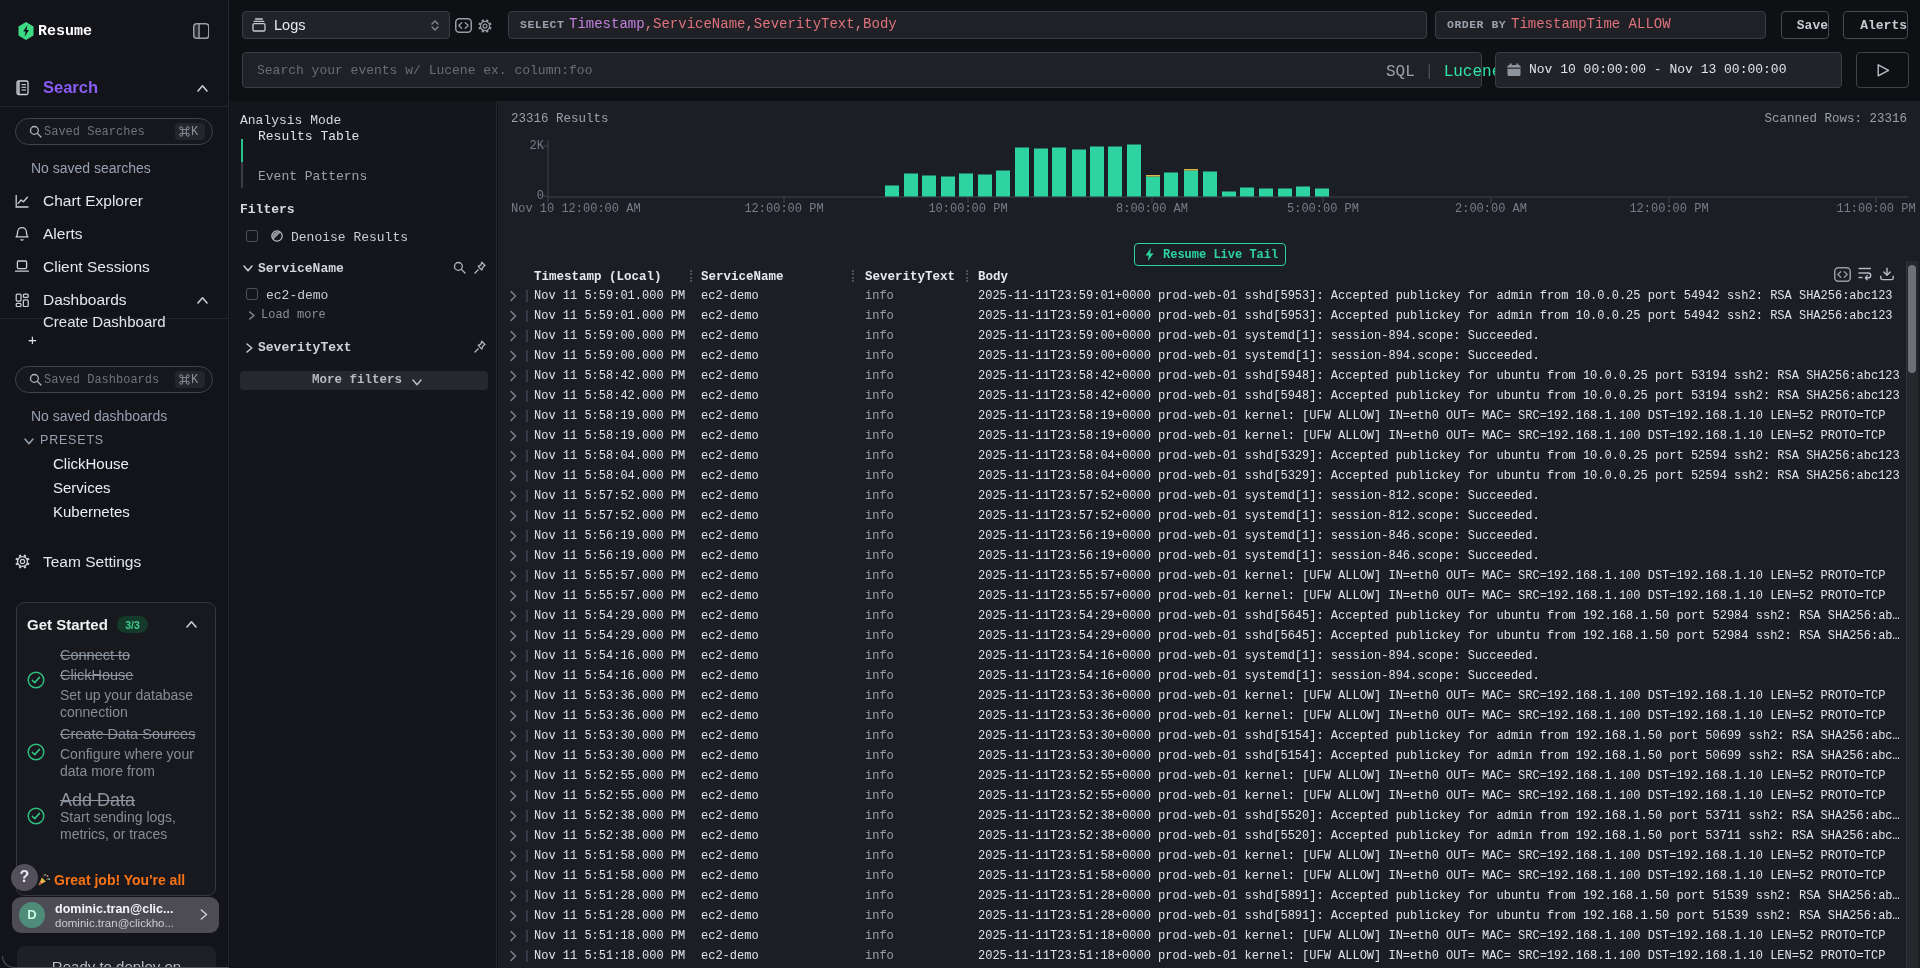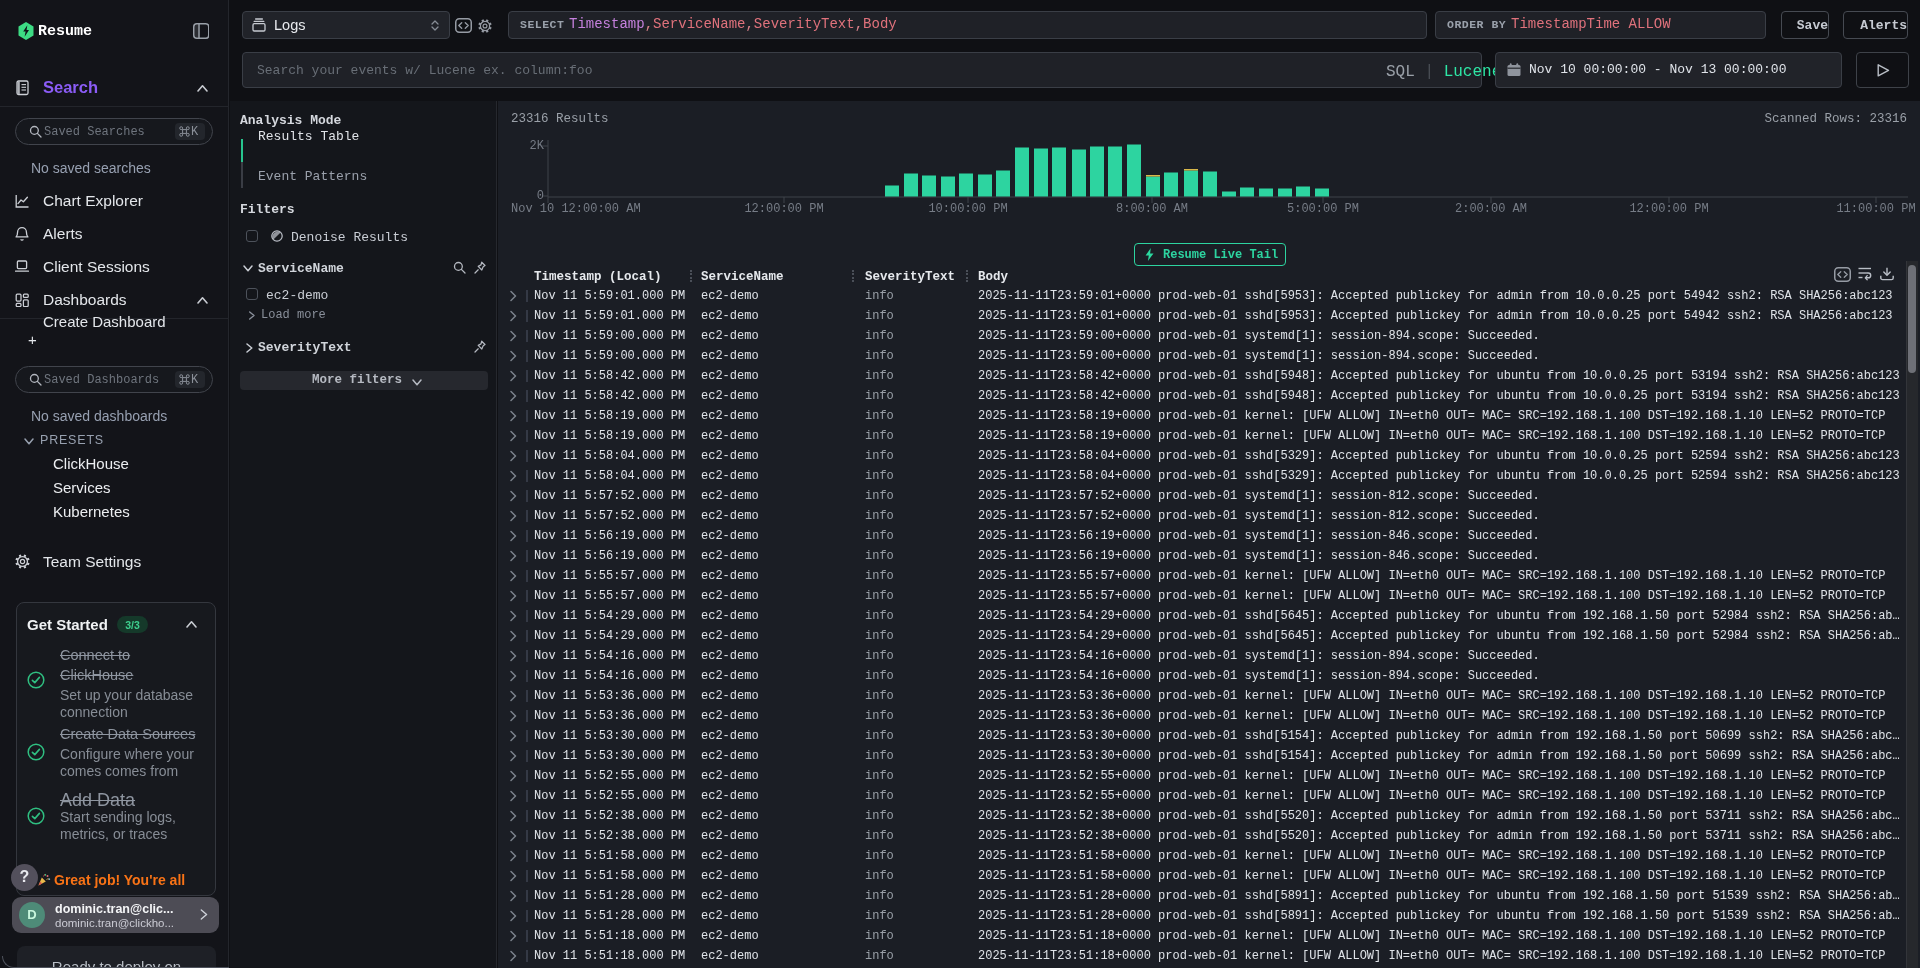--- a/index.html
+++ b/index.html
@@ -192,21 +192,21 @@
       <div class="abs sans" style="left:60px;top:647px;text-decoration:line-through;color:#8e95a0;font-size:14.5px">Connect to</div>
       <div class="abs sans" style="left:60px;top:667px;text-decoration:line-through;color:#8e95a0;font-size:14.5px">ClickHouse</div>
       <div class="abs sans" style="left:60px;top:687px;color:#878d96;font-size:14px">Set up your database</div>
       <div class="abs sans" style="left:60px;top:704px;color:#878d96;font-size:14px">connection</div>
       <svg class="abs" style="left:27px;top:743px" width="18" height="18" viewBox="0 0 18 18" fill="none">
         <circle cx="9" cy="9" r="7.8" stroke="#2fbf81" stroke-width="1.5"></circle>
         <polyline points="5.4,9.3 7.8,11.6 12.4,6.4" stroke="#2fbf81" stroke-width="1.6" stroke-linejoin="round" stroke-linecap="round"></polyline>
       </svg>
       <div class="abs sans" style="left:60px;top:726px;text-decoration:line-through;color:#8e95a0;font-size:14.5px">Create Data Sources</div>
       <div class="abs sans" style="left:60px;top:746px;color:#878d96;font-size:14px">Configure where your</div>
-      <div class="abs sans" style="left:60px;top:763px;color:#878d96;font-size:14px">comes comes from</div>
+      <div class="abs sans" style="left:60px;top:763px;color:#878d96;font-size:14px">data more from</div>
       <svg class="abs" style="left:27px;top:807px" width="18" height="18" viewBox="0 0 18 18" fill="none">
         <circle cx="9" cy="9" r="7.8" stroke="#2fbf81" stroke-width="1.5"></circle>
         <polyline points="5.4,9.3 7.8,11.6 12.4,6.4" stroke="#2fbf81" stroke-width="1.6" stroke-linejoin="round" stroke-linecap="round"></polyline>
       </svg>
       <div class="abs sans" style="left:60px;top:790px;text-decoration:line-through;color:#8e95a0;font-size:18px">Add Data</div>
       <div class="abs sans" style="left:60px;top:809px;color:#878d96;font-size:14px">Start sending logs,</div>
       <div class="abs sans" style="left:60px;top:826px;color:#878d96;font-size:14px">metrics, or traces</div>
       <svg class="abs" style="left:37px;top:873px" width="14" height="14" viewBox="0 0 14 14" fill="none">
         <polygon points="1.5,12.5 4.8,4.6 8.8,8.6" fill="#e8b94a"></polygon>
         <polygon points="1.5,12.5 3.2,8.4 5.2,10.4" fill="#d4574e"></polygon>
@@ -224,21 +224,21 @@
       <div class="abs sans" style="left:55px;top:917px;font-size:11.5px;color:#cbcbd4">dominic.tran@clickho...</div>
       <svg class="abs" style="left:198px;top:909px" width="11" height="11" viewBox="0 0 11 11" fill="none">
         <polyline points="3.3,1 8.58,5.5 3.3,10" stroke="#cfd2da" stroke-width="1.4" stroke-linejoin="round" stroke-linecap="round"></polyline>
       </svg>
       <div class="abs" style="left:17px;top:946px;width:199px;height:40px;background:#1e2026;border-radius:8px"></div>
       <div class="abs sans" style="left:17px;top:958px;width:199px;text-align:center;font-size:15px;color:#b9bec6">Ready to deploy on</div>
       <div class="abs" style="left:2px;top:956px;width:13px;height:12px;border-left:1.5px solid #4e525c;border-bottom:1.5px solid #4e525c;border-bottom-left-radius:12px"></div>
       <div class="abs" style="left:14px;top:966.5px;width:215px;height:1px;background:#4e525c"></div>
     </div>
     <div id="filters" class="abs">
-      <div class="abs" style="left:10px;top:12px;font-weight:bold;font-size:13px;color:#d5d8de">Analysis Mode</div>
+      <div class="abs" style="left:10px;top:12px;font-weight:normal;font-size:13px;color:#d5d8de">Analysis Mode</div>
       <div class="abs" style="left:11px;top:38px;width:2px;height:23px;background:#27c48e"></div>
       <div class="abs" style="left:11px;top:61px;width:2px;height:26px;background:#3a3d45"></div>
       <div class="abs" style="left:28px;top:28px;font-size:13px;color:#e0e3e8">Results Table</div>
       <div class="abs" style="left:28px;top:68px;font-size:13px;color:#9ba1ac">Event Patterns</div>
       <div class="abs" style="left:10px;top:101px;font-weight:bold;font-size:13px;color:#d5d8de">Filters</div>
       <span class="abs" style="left:16px;top:129px;width:12px;height:12px;border:1.2px solid #4d525b;border-radius:3px"></span>
       <svg class="abs" style="left:41px;top:129px" width="12" height="12" viewBox="0 0 12 12" fill="none">
         <circle cx="6" cy="6" r="5.2" stroke="#b8bcc4" stroke-width="1.25"></circle>
         <path d="M2.4 9.6 9.6 2.4 A5.2 5.2 0 0 0 2.4 9.6z" fill="#b8bcc4" opacity="0.75"></path>
       </svg>

